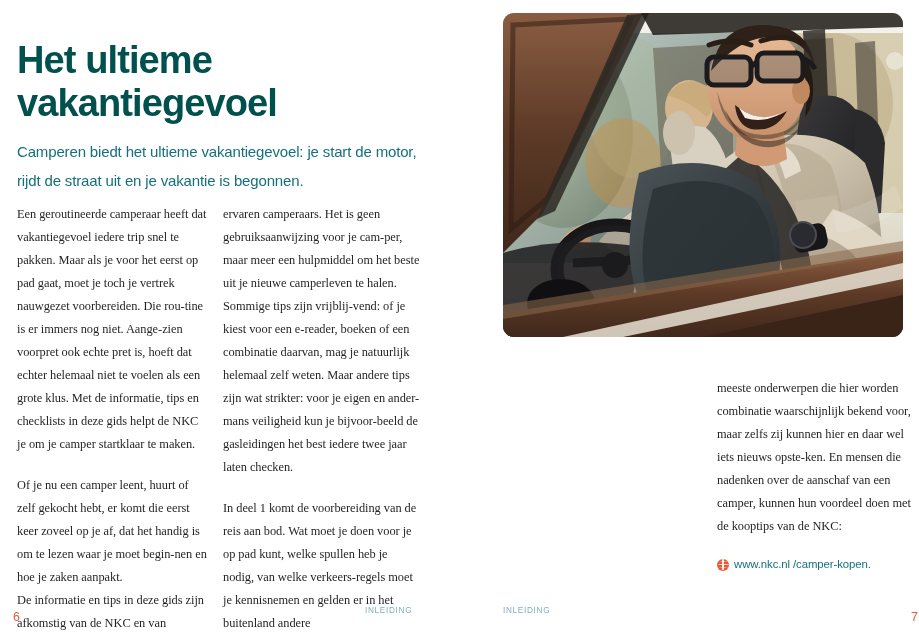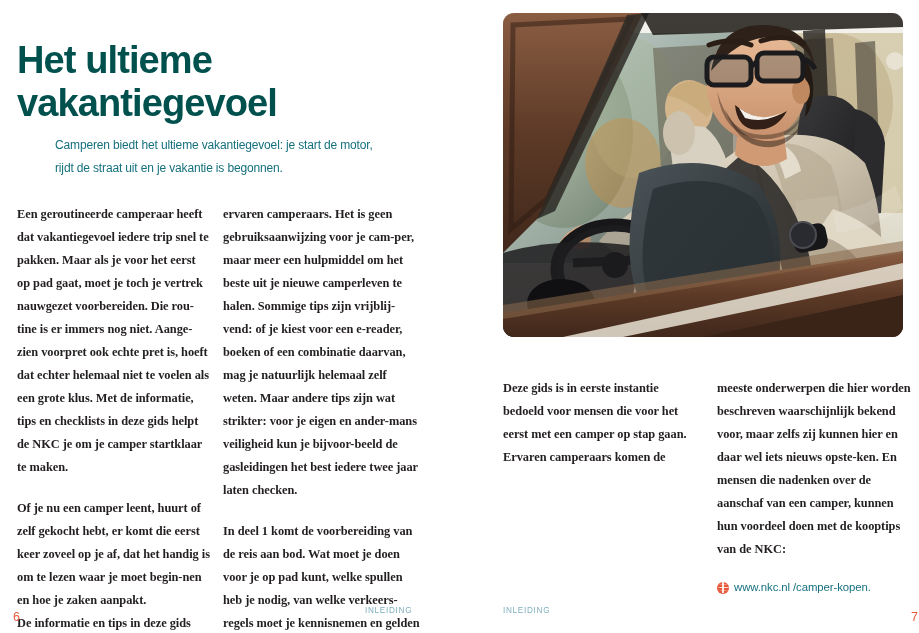--- a/index.html
+++ b/index.html
@@ -53,42 +53,40 @@
   }
 
   
   .intro {
     position: absolute;
     left: 17px;
     top: 122px;
     width: 400px;
     font-family: "Liberation Sans", "DejaVu Sans", sans-serif;
     font-weight: 400;
-    font-size: 12px;
+    font-size: 15px;
     line-height: 1.95;
     letter-spacing: -0.15px;
     color: #15707E;
     white-space: pre-line;
-    margin-left: 38px;
   }
 
   
   .col {
     position: absolute;
     font-family: "Liberation Serif", "DejaVu Serif", serif;
     font-size: 12.4px;
     line-height: 1.855;
     color: #231f20;
     text-align: left;
     letter-spacing: -0.05px;
   }
   .col p {
     margin: 0 0 18px 0;
     white-space: pre-line;
-    font-weight: bold;
   }
   .col p:last-child { margin-bottom: 0; }
 
   #col1 { left: 17px;  top: 203px; width: 193px; }
   #col2 { left: 223px; top: 203px; width: 198px; }
   #col3 { left: 503px; top: 377px; width: 196px; }
   #col4 { left: 717px; top: 377px; width: 196px; }
 
   
   .url-line {
@@ -342,25 +340,24 @@
       <path d="M60 324 L400 250 L400 266 L120 324 Z" fill="#e8e2d4" opacity="0.85"></path>
       <path d="M0 292 L400 228 L400 240 L0 306 Z" fill="#8b6a4d" opacity="0.55"></path>
       <path d="M200 324 L400 282 L400 324 Z" fill="#3a2418"></path>
 
       <path d="M330 200 q34 -6 62 -28 l8 22 q-30 22 -66 26 Z" fill="#ffffff" opacity="0.12"></path>
       <circle cx="392" cy="48" r="9" fill="#e9e4d6" opacity="0.9"></circle>
     </svg>
   </div>
 
   <div class="col" id="col3">
-    <p>Deze gids is in eerste instantie bedoeld voor mensen die voor het eerst met een camper op stap gaan. Ervaren camperaars komen de</p>
   </div>
 
   <div class="col" id="col4">
-    <p>meeste onderwerpen die hier worden beschreven waarschijnlijk bekend voor, maar zelfs zij kunnen hier en daar wel iets nieuws opste-ken. En mensen die nadenken over de aanschaf van een camper, kunnen hun voordeel doen met de kooptips van de NKC:</p>
+    <p>meeste onderwerpen die hier worden combinatie waarschijnlijk bekend voor, maar zelfs zij kunnen hier en daar wel iets nieuws opste-ken. En mensen die nadenken over de aanschaf van een camper, kunnen hun voordeel doen met de kooptips van de NKC:</p>
     <a class="url-line" href="#" style="text-decoration:none">
       <span class="globe-icon"></span>
       <span>www.nkc.nl /camper-kopen.</span>
     </a>
   </div>
 
   <div class="folio" id="folio-right">7</div>
 
   <div class="running-head" id="rh-right">INLEIDING</div>
 

